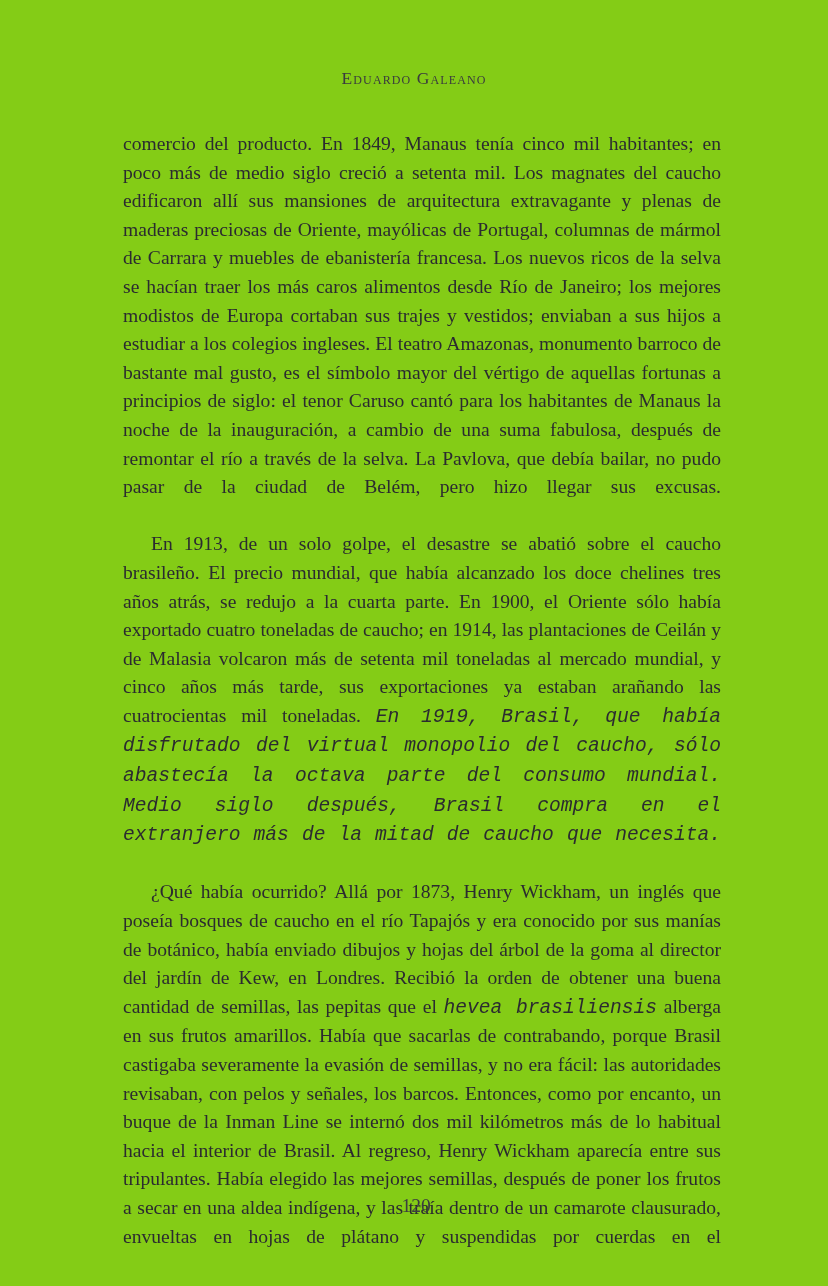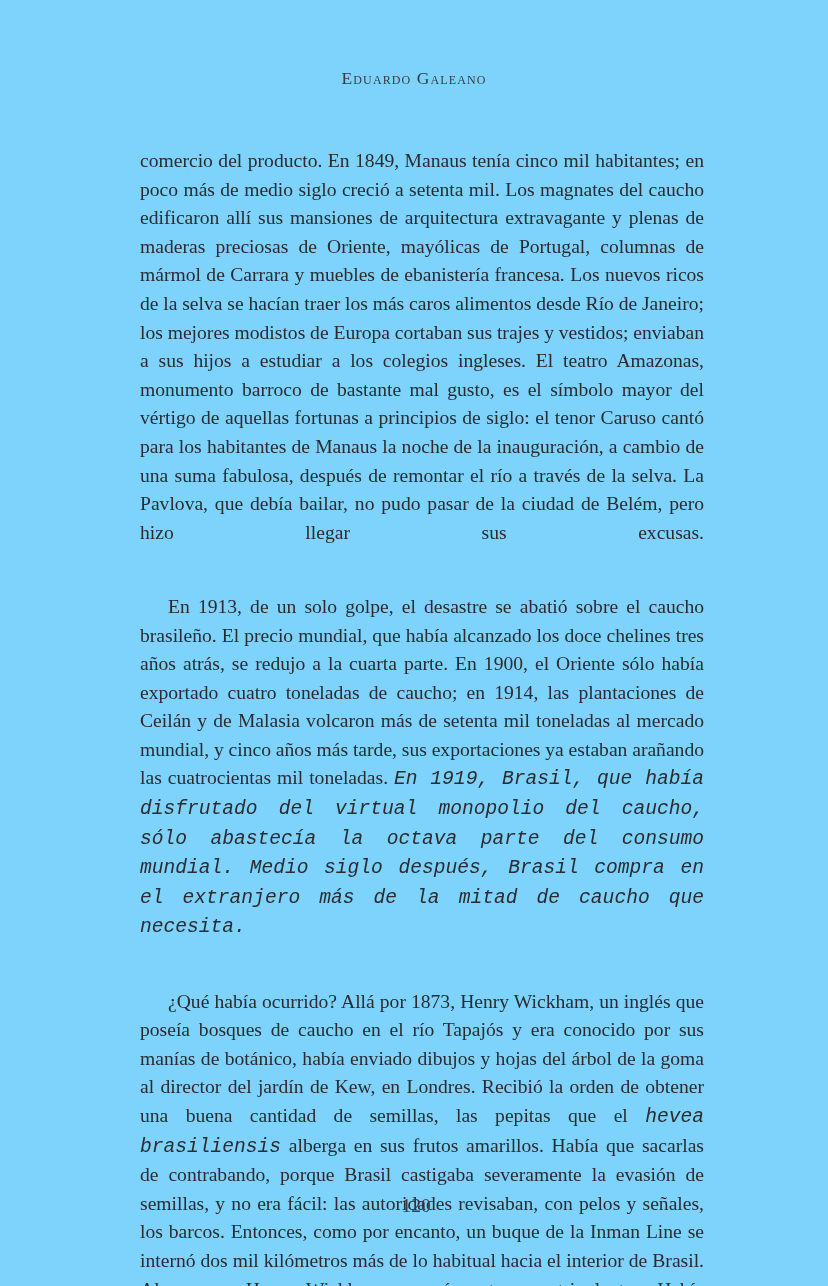--- a/index.html
+++ b/index.html
@@ -7,21 +7,21 @@
     padding: 0;
     background: #ffffff;
   }
   body {
     font-family: "Liberation Serif", "DejaVu Serif", serif;
   }
   .page {
     position: relative;
     width: 828px;
     height: 1286px;
-    background: #7dd3fc;
+    background: #84cc16;
     overflow: hidden;
     box-sizing: border-box;
   }
 
   
   .running-head {
     position: absolute;
     top: 70px;
     left: 0;
     width: 828px;
@@ -36,21 +36,21 @@
   }
 
   
   .textblock {
     position: absolute;
     top: 130px;
     left: 123px;
     width: 598px;
   }
   .para {
-    margin: 17px;
+    margin: 0;
     color: #2b2b30;
     font-size: 19.6px;
     line-height: 28.6px;
     text-align: justify;
     text-justify: inter-word;
     -webkit-hyphens: none;
     hyphens: none;
     word-spacing: -0.1px;
   }
   .para.indent {

